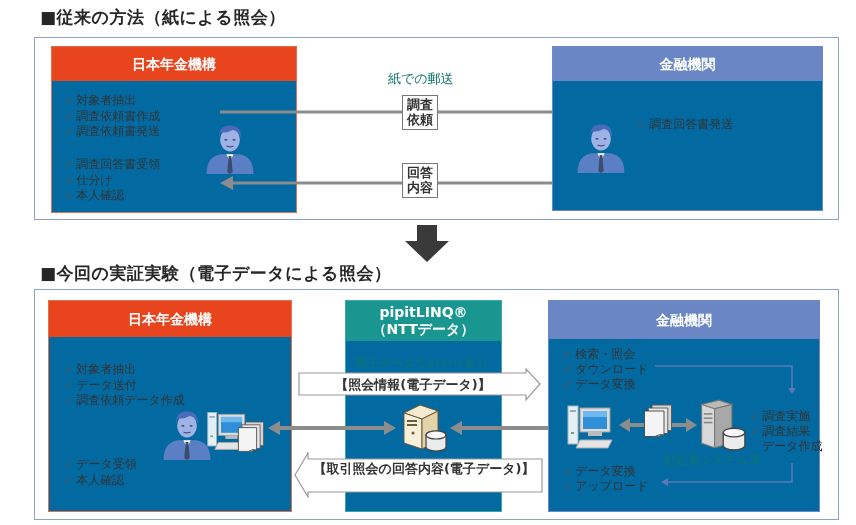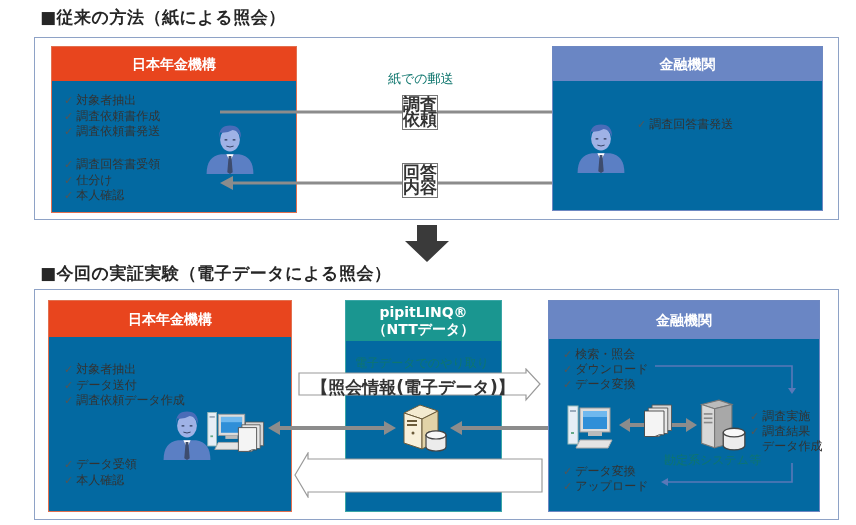--- a/index.html
+++ b/index.html
@@ -11,23 +11,23 @@
   .org-head{color:#fff;font-weight:bold;font-size:14px;text-align:center;}
   .red{border:1.5px solid #e2704f;}
   .red .org-head{background:#e8451e;}
   .blue{border:1.5px solid #6e88c2;}
   .blue .org-head{background:#6a86c4;}
   .teal{border:1.5px solid #3ba6a6;}
   .teal .org-head{background:#1a9690;line-height:17px;}
   .list{font-size:12px;line-height:15.5px;color:#333;white-space:nowrap;}
   .list div{white-space:nowrap;}
   .chk{color:#555;margin-right:3px;font-size:11px;}
-  .doc{border:1px solid #777;background:#fff;font-size:17px;font-weight:bold;color:#333;text-align:center;line-height:15px;font-family:Liberation Serif, serif;}
+  .doc{border:1px solid #777;background:#fff;font-size:13px;font-weight:bold;color:#333;text-align:center;line-height:15px;font-family:Liberation Serif, serif;}
   .lbl{font-size:12px;color:#0f766e;white-space:nowrap;}
-  .bold-lbl{font-size:17px;font-weight:bold;color:#333;white-space:nowrap;text-align:center;}
+  .bold-lbl{font-size:13px;font-weight:bold;color:#333;white-space:nowrap;text-align:center;}
 </style>
 </head>
 <body>
 
 <svg width="0" height="0" style="position:absolute">
   <defs>
     <symbol id="person" viewBox="0 0 60 60">
       <path d="M4 60 Q4 40 20 38 L40 38 Q56 40 56 60 Z" fill="#5b7fc4"></path>
       <path d="M26 38 L30 46 L34 38 Z" fill="#fff"></path>
       <path d="M28.5 40 L31.5 40 L33 58 L30 60 L27 58 Z" fill="#3d4c6e"></path>
@@ -162,20 +162,21 @@
 
 <svg class="abs" style="left:298px;top:368px;" width="244" height="34">
   <polygon points="1,5 228,5 228,1 242,16 228,32 228,27 1,27" fill="#fff" stroke="#9a9a9a" stroke-width="1.2"></polygon>
 </svg>
 <div class="abs bold-lbl" style="left:300px;top:376px;width:226px;">【照会情報(電子データ)】</div>
 
 <svg class="abs" style="left:294px;top:452px;" width="250" height="46">
   <polygon points="1,23 14,1 14,7 248,7 248,40 14,40 14,45" fill="#fff" stroke="#9a9a9a" stroke-width="1.2"></polygon>
 </svg>
 <div class="abs bold-lbl" style="left:308px;top:461px;width:232px;line-height:15px;">
+  <div>【取引照会の回答内容(電子データ)】</div>
 </div>
 
 <svg class="abs" style="left:266px;top:418px;" width="300" height="20">
   <line x1="14" y1="10" x2="118" y2="10" stroke="#8c8c8c" stroke-width="4"></line>
   <polygon points="14,3 2,10 14,17" fill="#8c8c8c"></polygon>
   <polygon points="118,3 130,10 118,17" fill="#8c8c8c"></polygon>
   <line x1="196" y1="10" x2="285" y2="10" stroke="#8c8c8c" stroke-width="4"></line>
   <polygon points="196,3 184,10 196,17" fill="#8c8c8c"></polygon>
   <polygon points="285,3 297,10 285,17" fill="#8c8c8c"></polygon>
 </svg>

